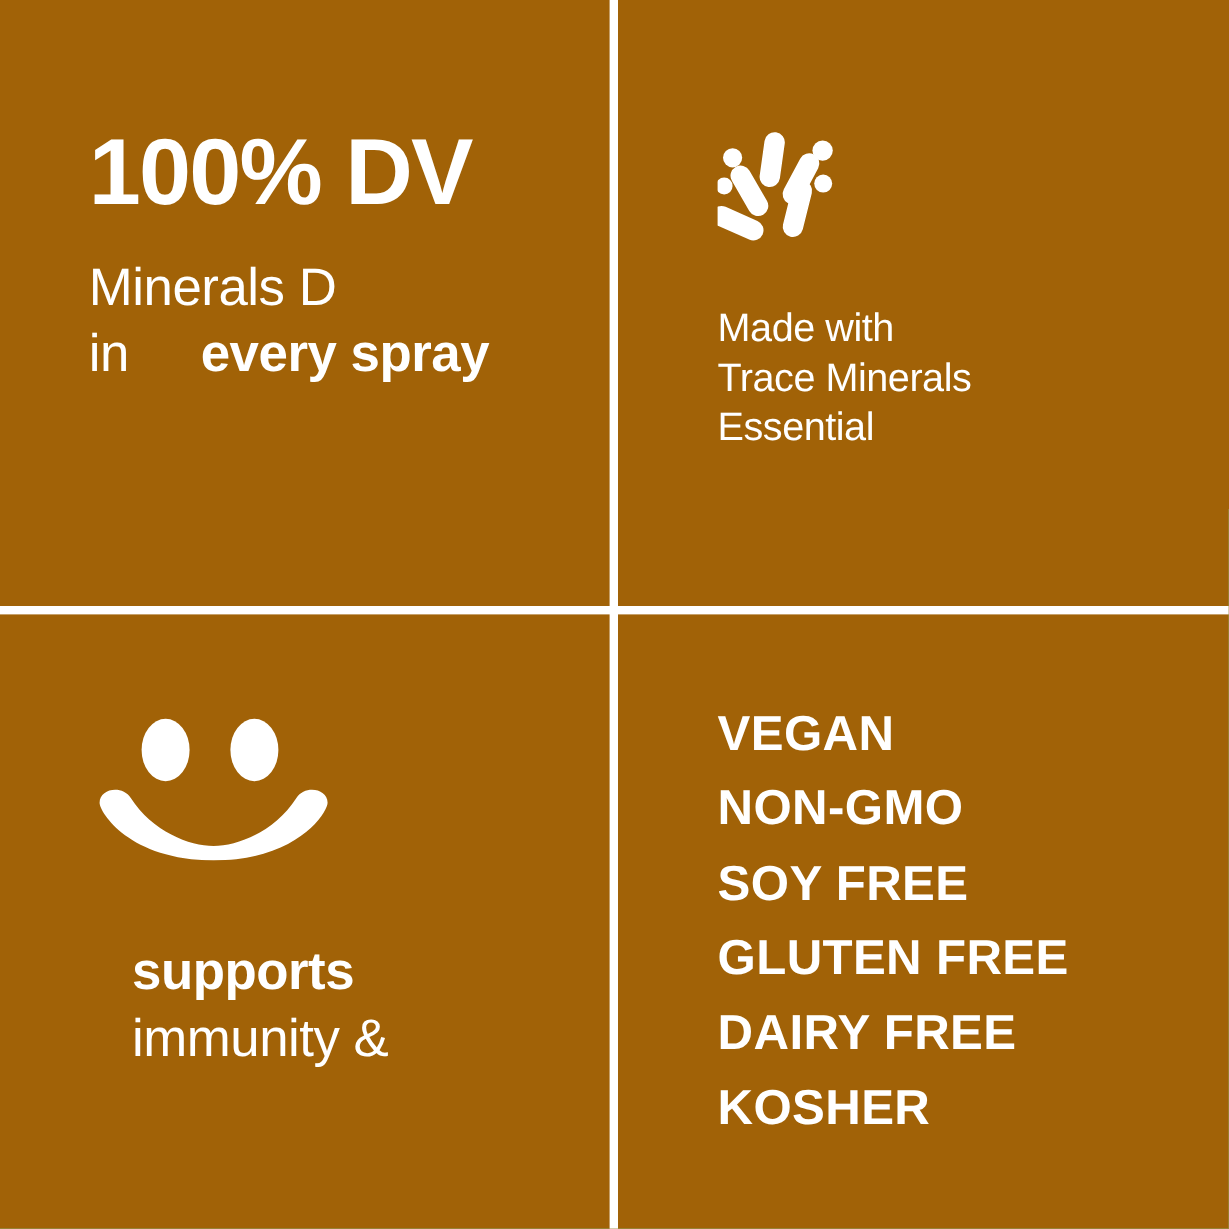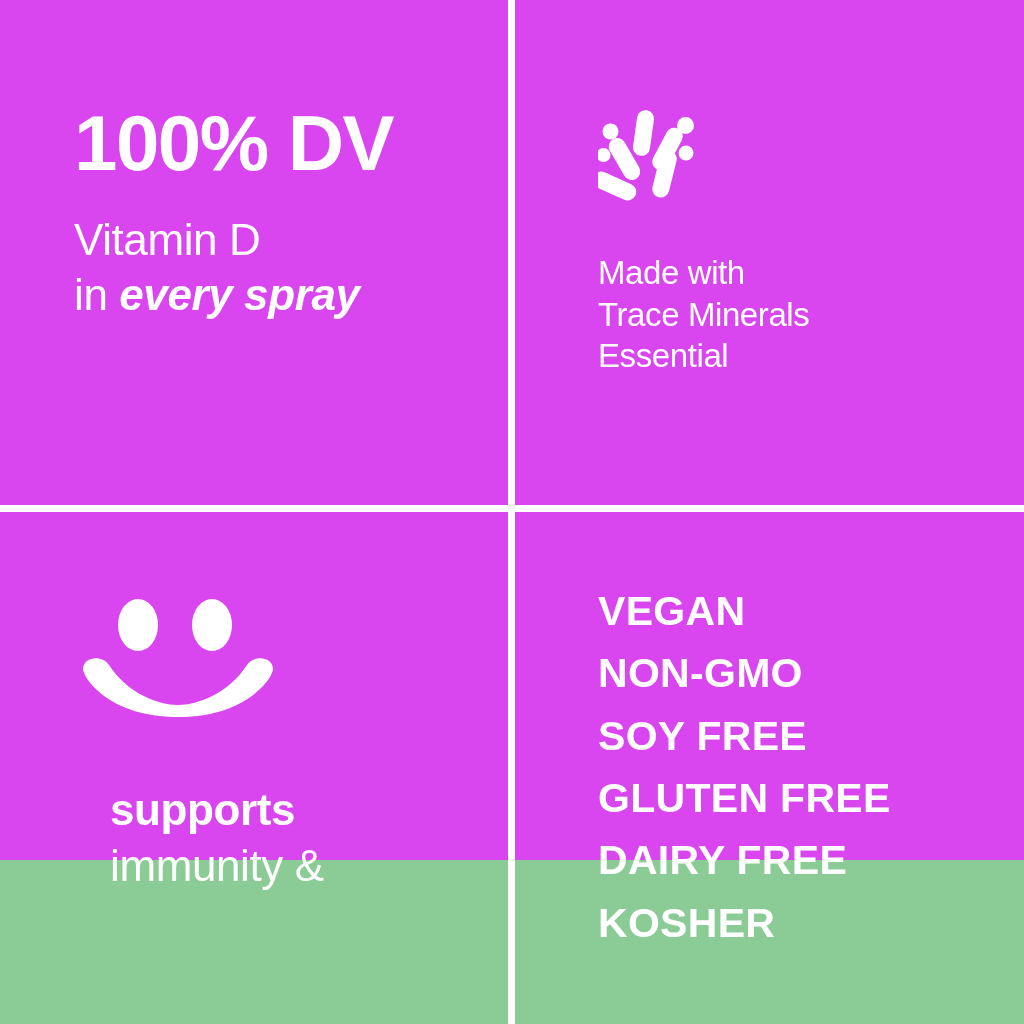--- a/index.html
+++ b/index.html
@@ -14,22 +14,22 @@
   body {
     font-family: "Liberation Sans", sans-serif;
     background: #8bcb96;
     color: #ffffff;
     -webkit-font-smoothing: antialiased;
   }
 
   .infographic {
     position: relative;
     width: 1024px;
-    height: 860px;
-    background: #d946ef;
+    height: 1024px;
+    background: #a16207;
   }
 
   
   .divider-v {
     position: absolute;
     left: 508px;
     top: 0;
     width: 7px;
     height: 1024px;
     background: #ffffff;
@@ -70,21 +70,21 @@
   }
   .sub-block {
     margin-top: 32px;
     font-size: 44px;
     line-height: 1.26;
     font-weight: 400;
     letter-spacing: -0.4px;
   }
   .sub-block .emph {
     font-weight: 700;
-    font-style: italic;
+    margin-left: 48px;
   }
   .fine-print {
     margin-top: 22px;
     font-size: 36px;
     font-weight: 300;
     line-height: 1.2;
     letter-spacing: -0.2px;
   }
 
   
@@ -157,21 +157,21 @@
 <div class="infographic">
 
   <div class="divider-v"></div>
   <div class="divider-h"></div>
 
   <div class="quadrant q-tl">
     <div class="pad">
       <div class="headline-dv">100% DV</div>
 
       <div class="sub-block">
-        <div>Vitamin D</div>
+        <div>Minerals D</div>
         <div><span>in </span><span class="emph">every spray</span></div>
       </div>
 
     </div>
   </div>
 
   <div class="quadrant q-tr">
     <div class="pad">
       <svg class="grain-icon" viewBox="0 0 104 94">
         <g fill="#ffffff">

